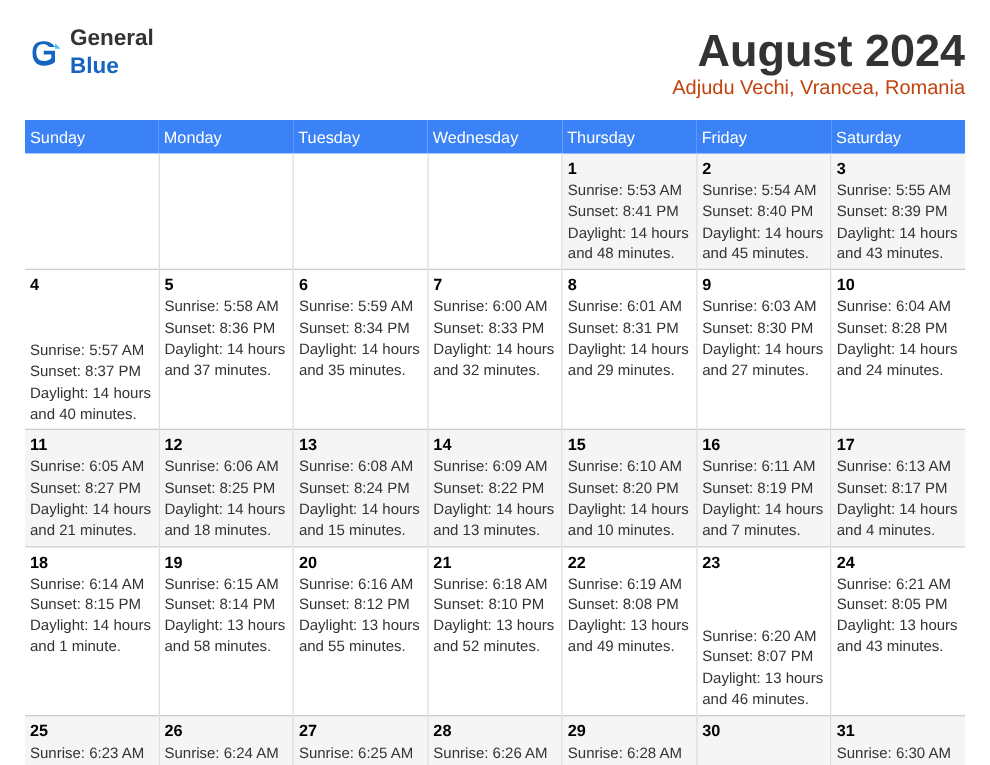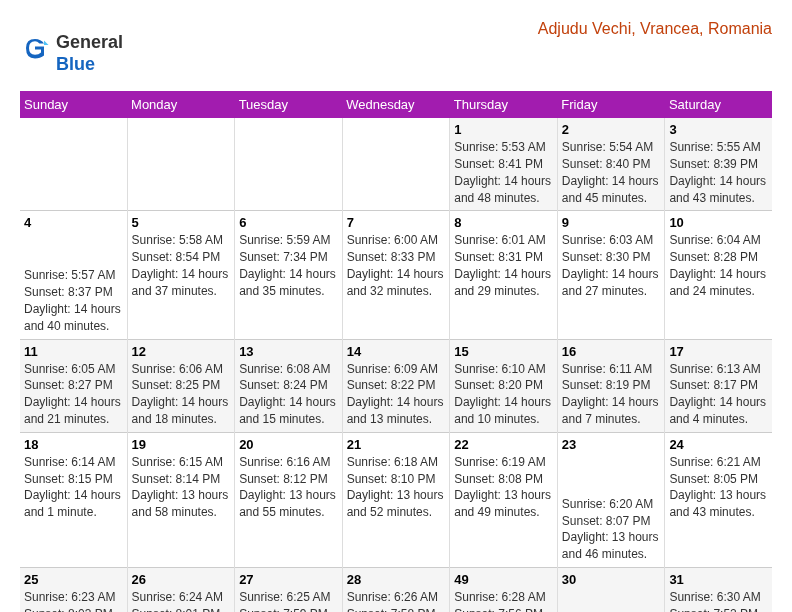--- a/index.html
+++ b/index.html
@@ -18,21 +18,20 @@
     }
     .logo {
       display: flex;
       align-items: center;
       gap: 6px;
     }
     .logo-text {
       font-size: 18px;
       font-weight: bold;
       line-height: 1.2;
-      margin-top: 12px;
     }
     .logo-general { color: #333; }
     .logo-blue { color: #1565c0; }
     .logo-icon {
       width: 30px;
       height: 30px;
     }
     .title-section {
       text-align: right;
     }
@@ -44,21 +43,21 @@
     .location {
       font-size: 16px;
       color: #c2410c;
     }
     table {
       width: 100%;
       border-collapse: collapse;
       font-size: 11px;
     }
     thead tr {
-      background-color: #a21caf;
+      background-color: #3b82f6;
       color: #fff;
     }
     thead th {
       padding: 6px 4px;
       text-align: left;
       font-size: 13px;
       font-weight: normal;
     }
     tbody tr {
       border-bottom: 1px solid #ccc;
@@ -98,20 +97,21 @@
     <svg class="logo-icon" viewBox="0 0 40 40">
       <path d="M8 20 Q8 8 20 8 Q28 8 32 14 L26 14 Q23 11 20 11 Q12 11 12 20 Q12 29 20 29 Q25 29 28 26 L28 22 L20 22 L20 18 L32 18 L32 30 Q27 34 20 34 Q8 34 8 20 Z" fill="#1565c0"></path>
       <path d="M32 10 L38 16 L32 16 Z" fill="#4fc3f7"></path>
     </svg>
     <div class="logo-text">
       <span class="logo-general">General</span><br>
       <span class="logo-blue">Blue</span>
     </div>
   </div>
   <div class="title-section">
+    <div class="month-year">August 2024</div>
     <div class="location">Adjudu Vechi, Vrancea, Romania</div>
   </div>
 </div>
 
 <table>
   <thead>
     <tr>
     <th>Sunday</th>
         <th>Monday</th>
         <th>Tuesday</th>
@@ -153,28 +153,28 @@
         <td>
           <span class="day-num">4</span>
           <div class="day-info" style="white-space: pre-line; margin-top: 37px;">Sunrise: 5:57 AM
 Sunset: 8:37 PM
 Daylight: 14 hours
 and 40 minutes.</div>
         </td>
         <td>
           <span class="day-num">5</span>
           <div class="day-info" style="white-space: pre-line;">Sunrise: 5:58 AM
-Sunset: 8:54 PM
+Sunset: 8:36 PM
 Daylight: 14 hours
 and 37 minutes.</div>
         </td>
         <td>
           <span class="day-num">6</span>
           <div class="day-info" style="white-space: pre-line;">Sunrise: 5:59 AM
-Sunset: 7:34 PM
+Sunset: 8:34 PM
 Daylight: 14 hours
 and 35 minutes.</div>
         </td>
         <td>
           <span class="day-num">7</span>
           <div class="day-info" style="white-space: pre-line;">Sunrise: 6:00 AM
 Sunset: 8:33 PM
 Daylight: 14 hours
 and 32 minutes.</div>
         </td>
@@ -325,21 +325,21 @@
 and 34 minutes.</div>
         </td>
         <td>
           <span class="day-num">28</span>
           <div class="day-info" style="white-space: pre-line;">Sunrise: 6:26 AM
 Sunset: 7:58 PM
 Daylight: 13 hours
 and 31 minutes.</div>
         </td>
         <td>
-          <span class="day-num">49</span>
+          <span class="day-num">29</span>
           <div class="day-info" style="white-space: pre-line;">Sunrise: 6:28 AM
 Sunset: 7:56 PM
 Daylight: 13 hours
 and 27 minutes.</div>
         </td>
         <td>
           <span class="day-num">30</span>
           <div class="day-info" style="white-space: pre-line; margin-top: 38px;">Sunrise: 6:29 AM
 Sunset: 7:54 PM
 Daylight: 13 hours

